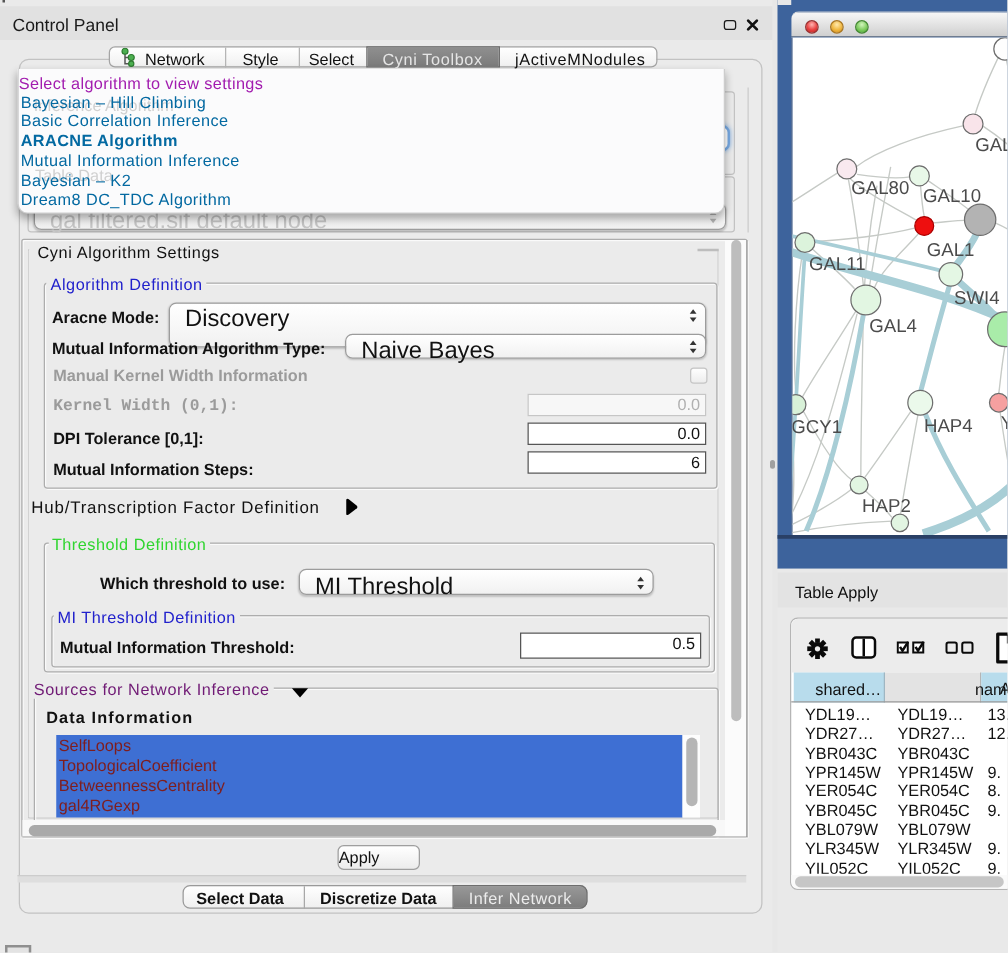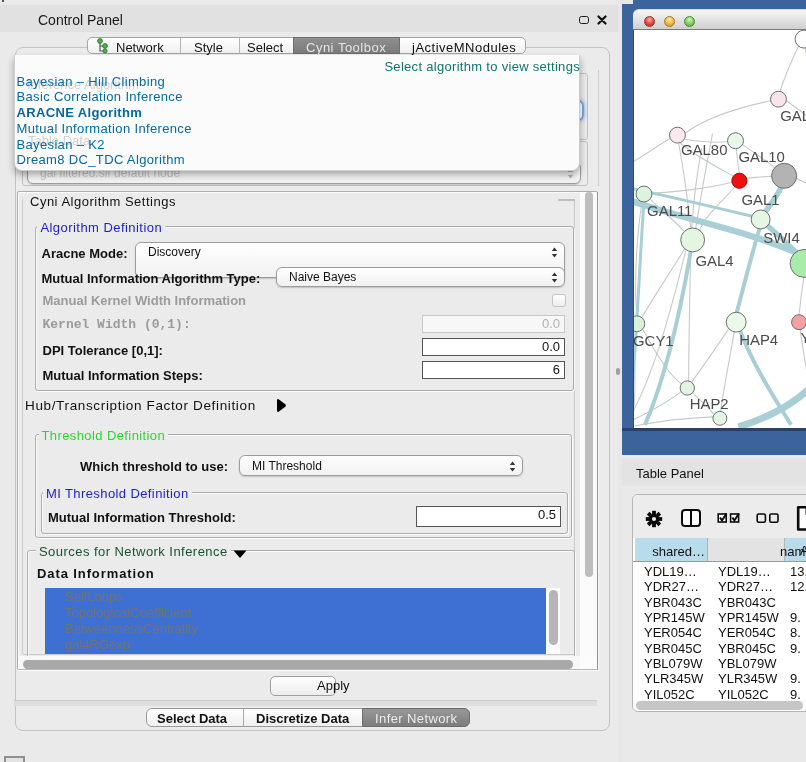--- a/index.html
+++ b/index.html
@@ -4,32 +4,32 @@
 <style>
 * { margin:0; padding:0; box-sizing:border-box; }
 html,body { width:806px; height:762px; overflow:hidden; }
 body { font-family:"Liberation Sans", sans-serif; background:#e7e7e7; position:relative; }
 .abs { position:absolute; }
 .lbl { font-size:13px; color:#111; white-space:nowrap; }
 .bold { font-weight:bold; }
 .grey { color:#9b9b9b; }
 .group { position:absolute; border:1px solid #adadad; border-radius:3px; box-shadow:1px 1px 0 rgba(255,255,255,0.75), inset 1px 1px 0 rgba(255,255,255,0.75); }
 .glabel { position:absolute; font-size:13px; background:#ebebeb; padding:0 3px; white-space:nowrap; }
-.combo { position:absolute; background:linear-gradient(#ffffff,#f1f1f1); border:1px solid #9c9c9c; border-radius:6px; box-shadow:0 1px 1.5px rgba(0,0,0,0.18); font-size:12px; color:#111; }
+.combo { position:absolute; background:linear-gradient(#ffffff,#f1f1f1); border:1px solid #9c9c9c; border-radius:6px; box-shadow:0 1px 1.5px rgba(0,0,0,0.18); font-size:19px; color:#111; }
 .combo .ctext { position:absolute; left:12px; top:2.5px; white-space:nowrap; }
 .updown { position:absolute; right:6.5px; top:3.5px; width:7px; height:13px; }
 .field { position:absolute; background:#fff; border:1px solid #555; font-size:13px; color:#111; text-align:right; padding-right:4px; }
 .fielddis { position:absolute; background:#f7f7f7; border:1px solid #c6c6c6; font-size:13px; color:#b0b0b0; text-align:right; padding-right:4px; }
 </style>
 </head>
 <body>
 
 <div class="abs" style="left:0;top:0;width:618px;height:762px;background:#eaeaea;"></div>
 <div class="abs" style="left:0;top:5px;width:618px;height:27px;background:#e1e1e1;"></div>
-<div class="abs" style="left:10px;top:11.5px;font-size:14px;color:#1a1a1a;white-space:nowrap;margin-left:28px;">Control Panel</div>
+<div class="abs" style="left:10px;top:11.5px;font-size:14px;color:#1a1a1a;white-space:nowrap;">Control Panel</div>
 <div class="abs" style="left:2px;top:0;width:1.5px;height:2px;background:#555;"></div>
 
 <div class="abs" style="left:579px;top:15.5px;width:9.5px;height:8.5px;border:1.6px solid #1a1a1a;border-radius:2.5px;"></div>
 <svg class="abs" style="left:596.5px;top:15px;" width="10" height="10" viewBox="0 0 10 10">
     <path d="M1.5 1.5 L8.5 8.5 M8.5 1.5 L1.5 8.5" stroke="#111" stroke-width="2.2" stroke-linecap="round"></path>
   </svg>
 
 <div class="abs" style="left:14.5px;top:47px;width:595.5px;height:684px;background:#ebebeb;border:1px solid #c2c2c2;border-radius:8px;"></div>
 
 <div class="abs" style="left:87px;top:37px;width:439px;height:17px;background:linear-gradient(#ffffff,#f0f0f0);border:1px solid #a5a5a5;border-radius:5px;"></div>
@@ -56,21 +56,21 @@
     <span class="ctext" style="color:#c6c6c6;">gal filtered.sif default node</span>
 <svg class="updown" viewBox="0 0 9 15">
       <path d="M4.5 1 L8 5.5 L1 5.5 Z" fill="#b5b5b5"></path>
       <path d="M4.5 14 L8 9.5 L1 9.5 Z" fill="#b5b5b5"></path>
     </svg>
   </div>
 
 <div class="abs" style="left:14px;top:55px;width:566px;height:116px;background:#fbfbfc;border:1px solid rgba(150,150,150,0.45);border-top:none;border-radius:0 0 8px 8px;box-shadow:0 4px 7px rgba(0,0,0,0.33);"></div>
 <div class="abs lbl" style="left:27px;top:77px;color:#d0d0d0;">Inference Algorithm</div>
 <div class="abs lbl" style="left:28px;top:133px;color:#d0d0d0;">Table Data</div>
-<div class="abs" style="left:15px;top:59px;width:565px;height:14px;font-size:13px;color:#0f766e;text-align:right;letter-spacing:0.3px;">Select algorithm to view settings</div>
+<div class="abs" style="left:15px;top:59px;width:565px;height:14px;font-size:13px;color:#a21caf;text-align:left;letter-spacing:0.3px;">Select algorithm to view settings</div>
 <div class="abs" style="left:16.5px;top:73.5px;font-size:13px;color:#0369a1;line-height:15.8px;white-space:nowrap;letter-spacing:0.35px;">Bayesian – Hill Climbing<br>Basic Correlation Inference<br><b>ARACNE Algorithm</b><br>Mutual Information Inference<br>Bayesian – K2<br>Dream8 DC_TDC Algorithm</div>
 
 <div class="group" style="left:17px;top:191px;width:580.5px;height:478.5px;border-radius:2px;"></div>
 <div class="abs lbl" style="left:30px;top:194px;letter-spacing:0.5px;">Cyni Algorithm Settings</div>
 <div class="abs" style="left:21.5px;top:199px;width:553.5px;height:456px;border:1px solid #cacaca;border-top:none;border-radius:2px;"></div>
 <div class="abs" style="left:558px;top:199px;width:17px;height:1.5px;background:#bdbdbd;"></div>
 
 <div class="group" style="left:35px;top:226px;width:538.5px;height:165px;"></div>
 <div class="glabel" style="left:37.4px;top:220px;color:#2121cc;letter-spacing:0.45px;">Algorithm Definition</div>
 
@@ -121,39 +121,39 @@
     </svg>
   </div>
 
 <div class="group" style="left:41px;top:492px;width:527px;height:42px;"></div>
 <div class="glabel" style="left:43px;top:486px;color:#2121cc;letter-spacing:0.4px;">MI Threshold Definition</div>
 
 <div class="abs lbl bold" style="left:48px;top:510px;">Mutual Information Threshold:</div>
 <div class="field" style="left:416px;top:506px;width:145px;height:21px;">0.5</div>
 
 <div class="group" style="left:27px;top:550px;width:548px;height:120px;"></div>
-<div class="glabel" style="left:36px;top:544px;color:#14532d;letter-spacing:0.45px;">Sources for Network Inference</div>
+<div class="glabel" style="left:24px;top:544px;color:#701a75;letter-spacing:0.45px;">Sources for Network Inference</div>
 <svg class="abs" style="left:232px;top:549px;" width="16" height="10" viewBox="0 0 16 10">
     <path d="M1.5 1.5 L14.5 1.5 L8 9 Z" fill="#000"></path>
   </svg>
 
 <div class="abs lbl bold" style="left:37px;top:566px;letter-spacing:0.9px;">Data Information</div>
 <div class="abs" style="left:44.5px;top:588px;width:501.5px;height:66px;background:#3e6fd3;"></div>
-<div class="abs" style="left:65px;top:588.5px;font-size:13px;color:#737373;line-height:16px;white-space:nowrap;">SelfLoops<br>TopologicalCoefficient<br>BetweennessCentrality<br>gal4RGexp</div>
+<div class="abs" style="left:47px;top:588.5px;font-size:13px;color:#7f1d1d;line-height:16px;white-space:nowrap;">SelfLoops<br>TopologicalCoefficient<br>BetweennessCentrality<br>gal4RGexp</div>
 <div class="abs" style="left:546px;top:588px;width:14px;height:66px;background:#fdfdfd;"></div>
 <div class="abs" style="left:549px;top:590px;width:9px;height:55px;background:#b5b5b5;border-radius:5px;"></div>
 
 <div class="abs" style="left:18px;top:656px;width:562px;height:14px;background:#f8f8f8;border-bottom:1px solid #b7b7b7;"></div>
 <div class="abs" style="left:580px;top:656px;width:17.5px;height:13.5px;background:#fcfcfc;border-bottom:1px solid #b7b7b7;border-right:1px solid #909090;"></div>
 <div class="abs" style="left:22.5px;top:659.5px;width:550px;height:9px;background:#a9a9a9;border-radius:5px;"></div>
 
 <div class="abs" style="left:580px;top:192px;width:17.5px;height:464px;background:#fbfbfb;border-right:1px solid #909090;"></div>
 <div class="abs" style="left:584.5px;top:192px;width:8.5px;height:385px;background:#bdbdbd;border-radius:4px;"></div>
 
-<div class="abs" style="left:270px;top:676px;width:66px;height:20px;background:linear-gradient(#ffffff,#ececec);border:1px solid #9f9f9f;border-radius:5px;font-size:13px;color:#111;text-align:left;line-height:18px;padding-left:46px;">Apply</div>
+<div class="abs" style="left:270px;top:676px;width:66px;height:20px;background:linear-gradient(#ffffff,#ececec);border:1px solid #9f9f9f;border-radius:5px;font-size:13px;color:#111;text-align:left;line-height:18px;">Apply</div>
 
 <div class="abs" style="left:146px;top:708px;width:324px;height:19px;background:linear-gradient(#ffffff,#efefef);border:1px solid #9a9a9a;border-radius:6px;"></div>
 <div class="abs" style="left:362px;top:708px;width:108px;height:19px;background:linear-gradient(#989898,#7d7d7d);border:1px solid #6e6e6e;border-radius:0 6px 6px 0;"></div>
 <div class="abs" style="left:243px;top:708.5px;width:1px;height:18px;background:#a8a8a8;"></div>
 <div class="abs lbl bold" style="left:157px;top:711px;">Select Data</div>
 <div class="abs lbl bold" style="left:256px;top:711px;">Discretize Data</div>
 <div class="abs lbl" style="left:375px;top:711px;color:#ececec;letter-spacing:0.4px;">Infer Network</div>
 
 <div class="abs" style="left:14px;top:700px;width:583px;height:6px;background:#dedede;border-top:1px solid #cccccc;"></div>
 
@@ -240,21 +240,21 @@
   <text x="61.8" y="236">GAL4</text>
   <text x="-1" y="317">GCY1</text>
   <text x="105.8" y="316">HAP4</text>
   <text x="167.5" y="313.5">YEL</text>
   <text x="56" y="380.5">HAP2</text>
 </g>
 </svg>
 
 <div class="abs" style="left:622px;top:455px;width:184px;height:307px;background:#e9e9e9;"></div>
 <div class="abs" style="left:622px;top:458px;width:184px;height:28px;background:#e3e3e3;"></div>
-<div class="abs lbl" style="left:636px;top:466px;">Table Panel</div>
+<div class="abs lbl" style="left:636px;top:466px;">Table Apply</div>
 
 <div class="abs" style="left:632px;top:494px;width:180px;height:218px;background:#fff;border:1px solid #b5b5b5;border-radius:6px;"></div>
 <div class="abs" style="left:633px;top:495px;width:178px;height:43px;background:#ececec;border-radius:6px 0 0 0;"></div>
 
 <svg class="abs" style="left:645px;top:510px;" width="18" height="18" viewBox="0 0 18 18">
  <g fill="#0a0a0a">
   <circle cx="9" cy="9" r="5.4"></circle>
   <g>
    <rect x="7.1" y="0.8" width="3.8" height="3.4"></rect>
    <rect x="7.1" y="13.8" width="3.8" height="3.4"></rect>

